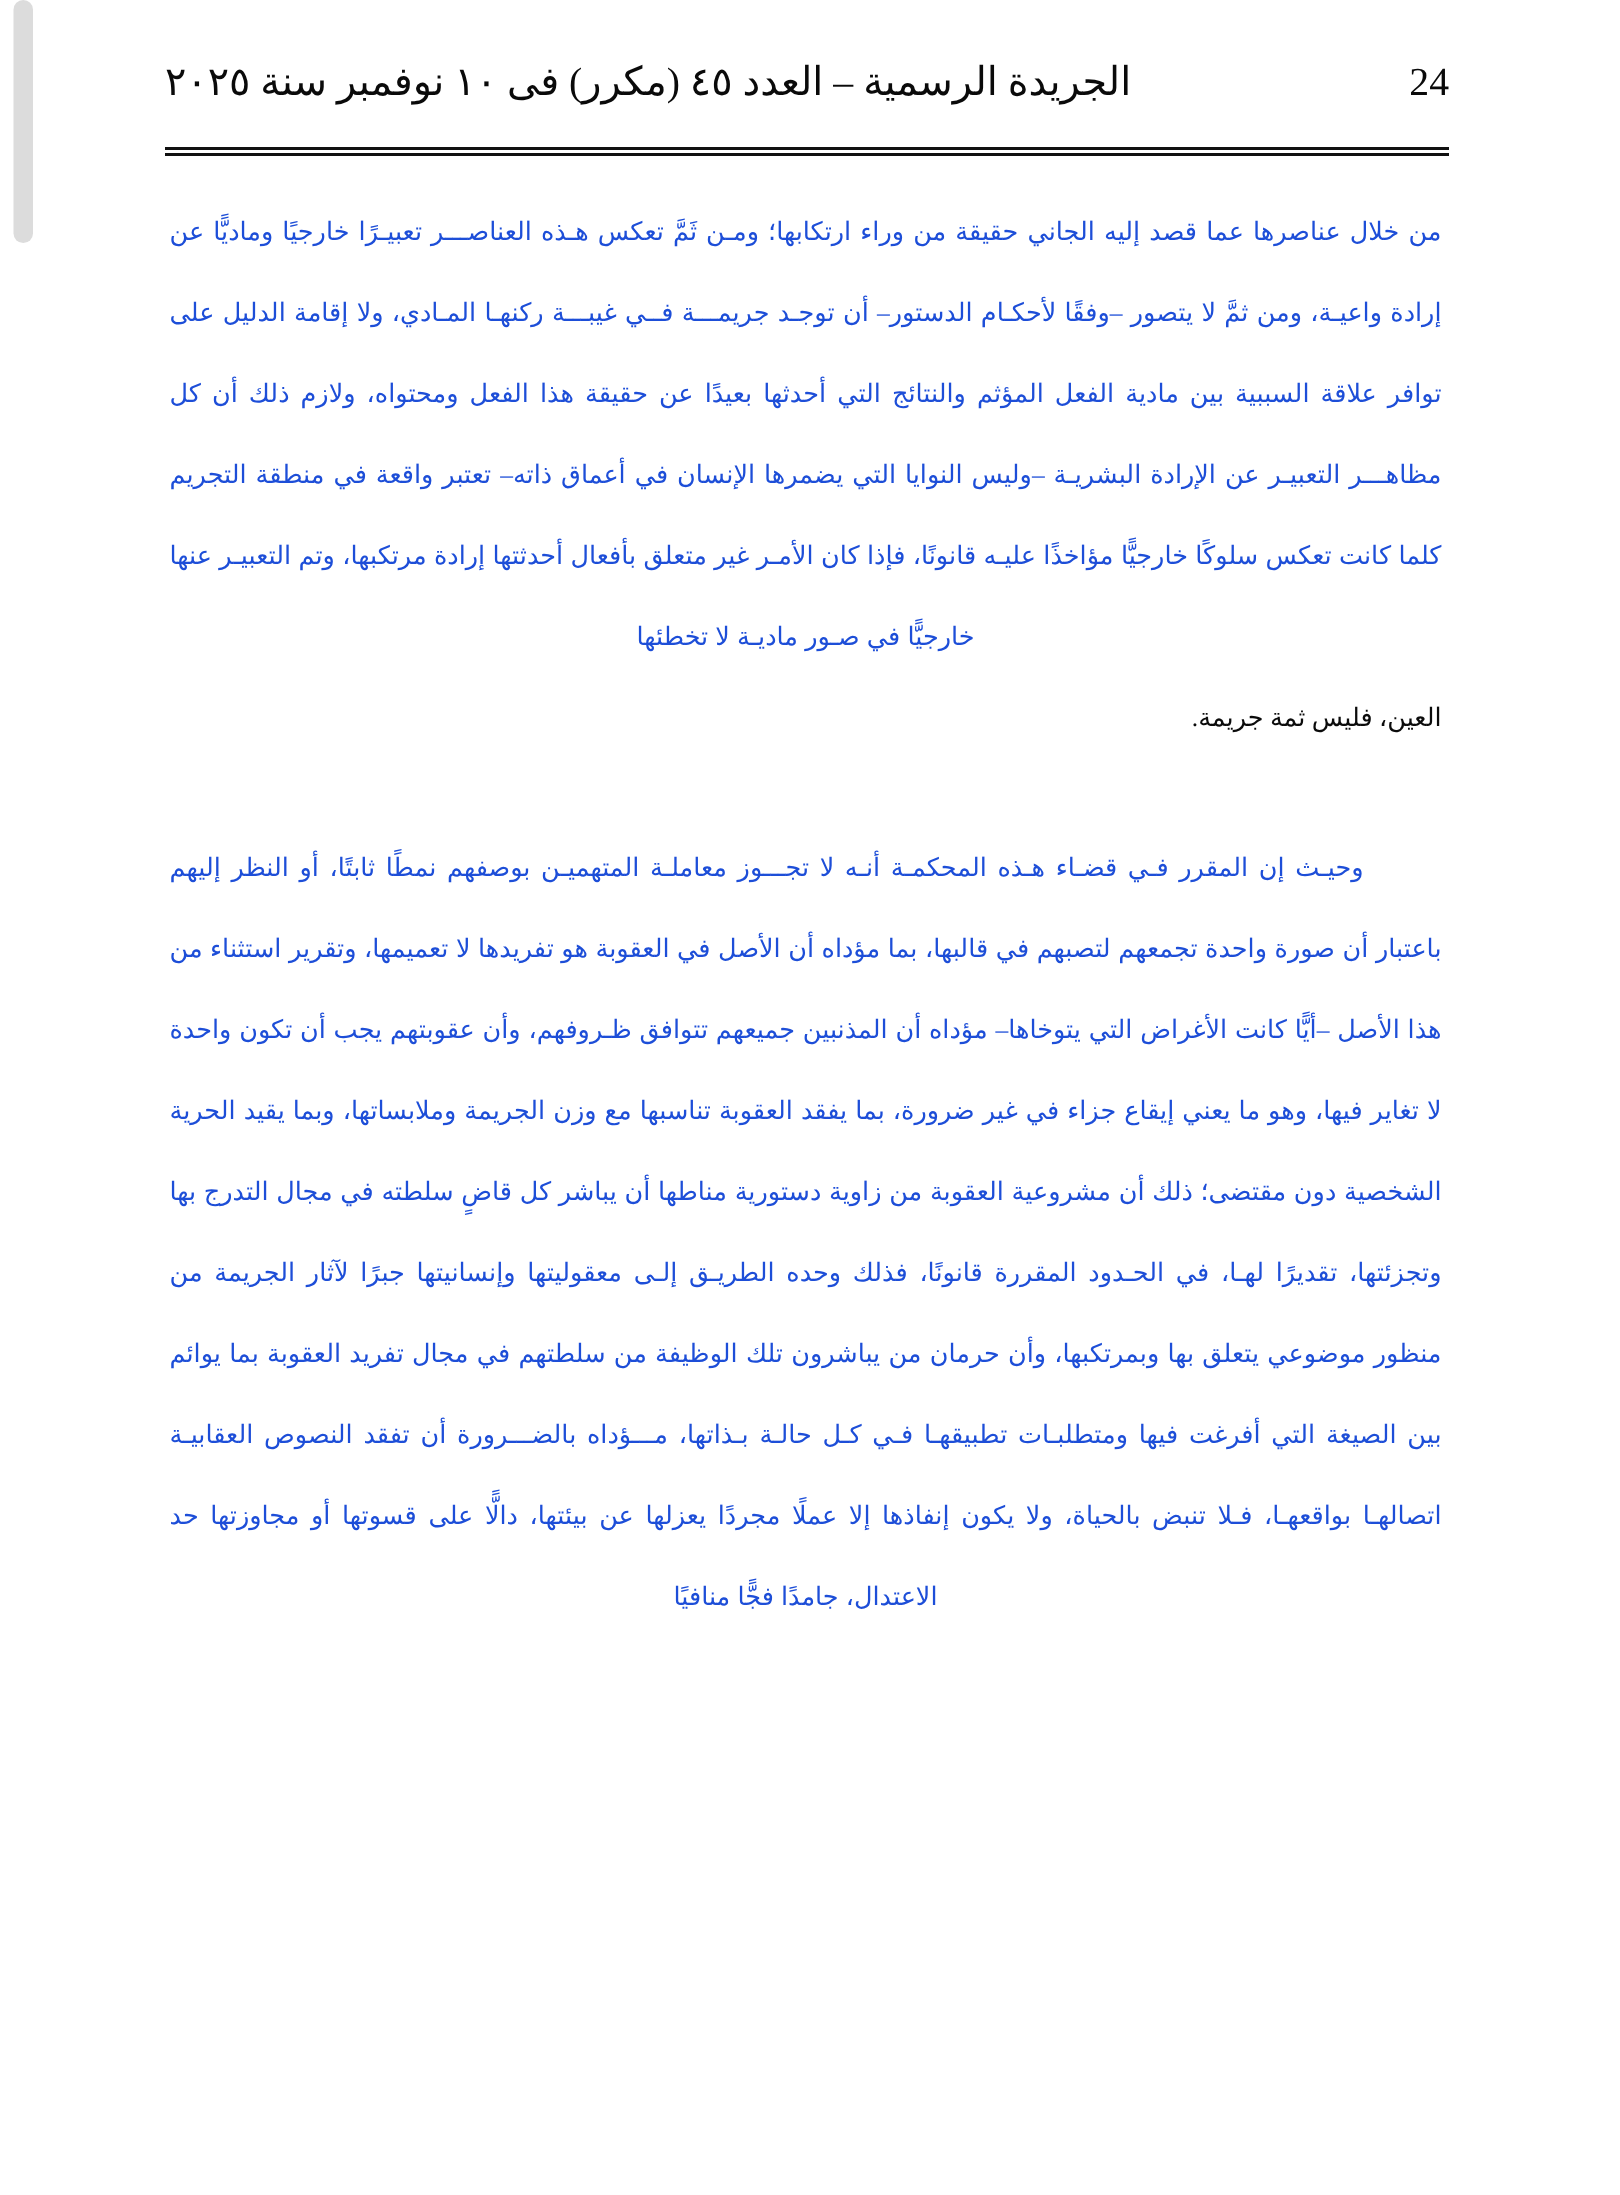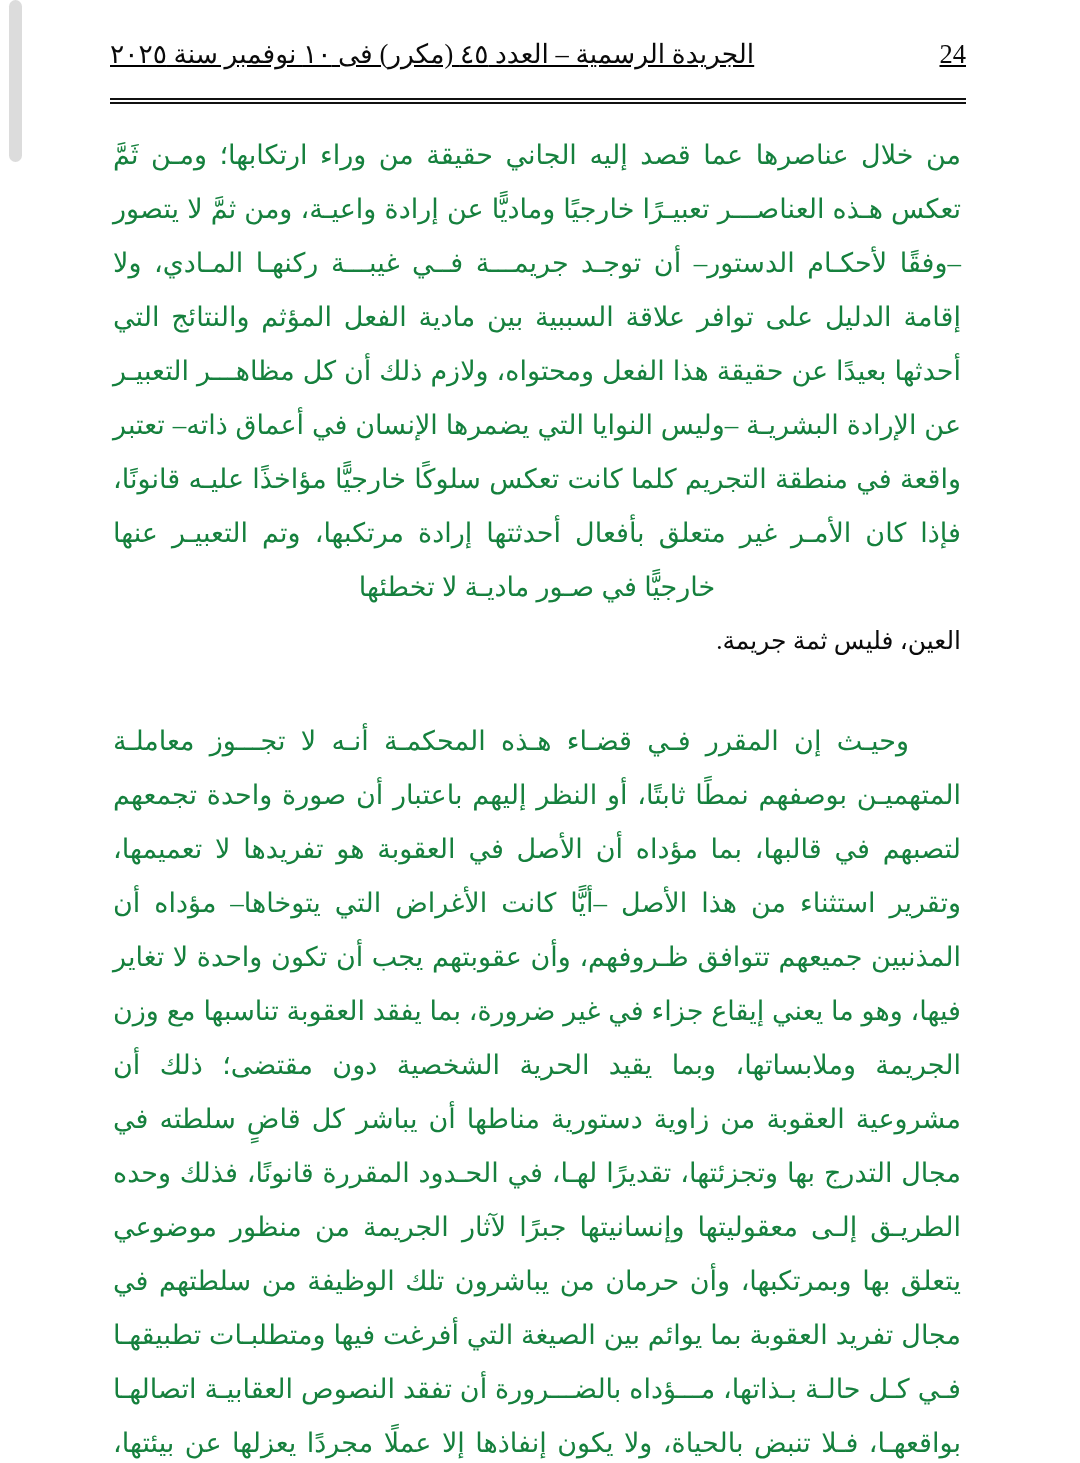--- a/index.html
+++ b/index.html
@@ -45,21 +45,20 @@
     left: 110px;
     width: 856px;
     height: 48px;
   }
   .header-inner {
     display: flex;
     flex-direction: row-reverse;
     align-items: flex-end;
     justify-content: flex-start;
     width: 100%;
-    text-decoration: underline;
   }
   .header-title {
     font-size: 26.5px;
     color: #0a0a0a;
     white-space: nowrap;
     letter-spacing: 0px;
     font-weight: 400;
   }
   .header-spacer { flex: 1 1 auto; }
   .page-number {
@@ -84,36 +83,36 @@
   
   .body-text {
     position: absolute;
     top: 128px;
     left: 113px;
     width: 848px;
   }
 
   .para {
     margin: 0;
-    font-size: 27px;
+    font-size: 17px;
     line-height: 54px;
-    color: #15803d;
+    color: #1d4ed8;
     text-align: justify;
     text-align-last: center;
     word-spacing: 0.5px;
   }
 
   .para.indent-first {
     text-indent: 52px;
   }
 
   
   .para-tail {
     margin: 0;
-    font-size: 25px;
+    font-size: 17px;
     line-height: 54px;
     color: #0b0b0b;
     text-align: right;
   }
 </style>
 </head>
 <body>
 
 <div class="page">
 

